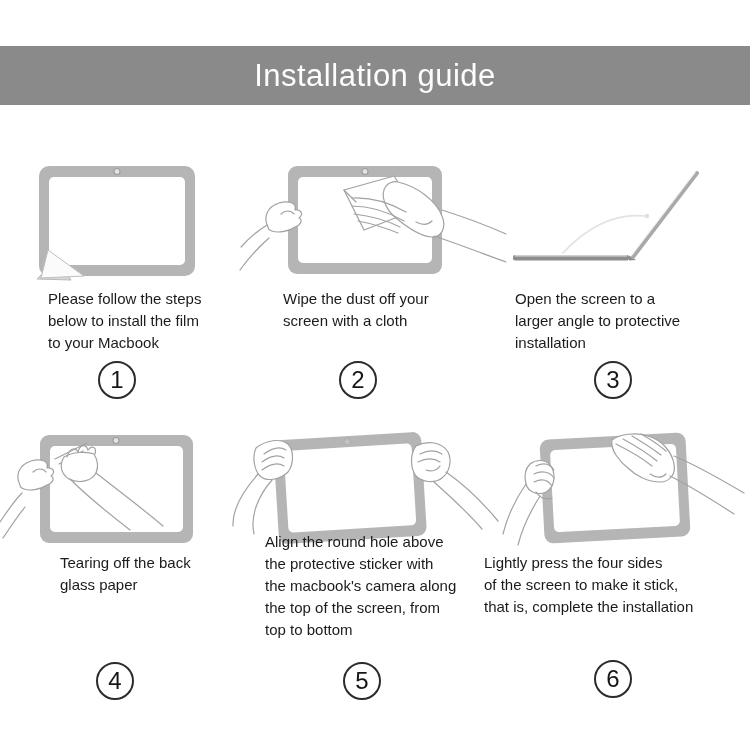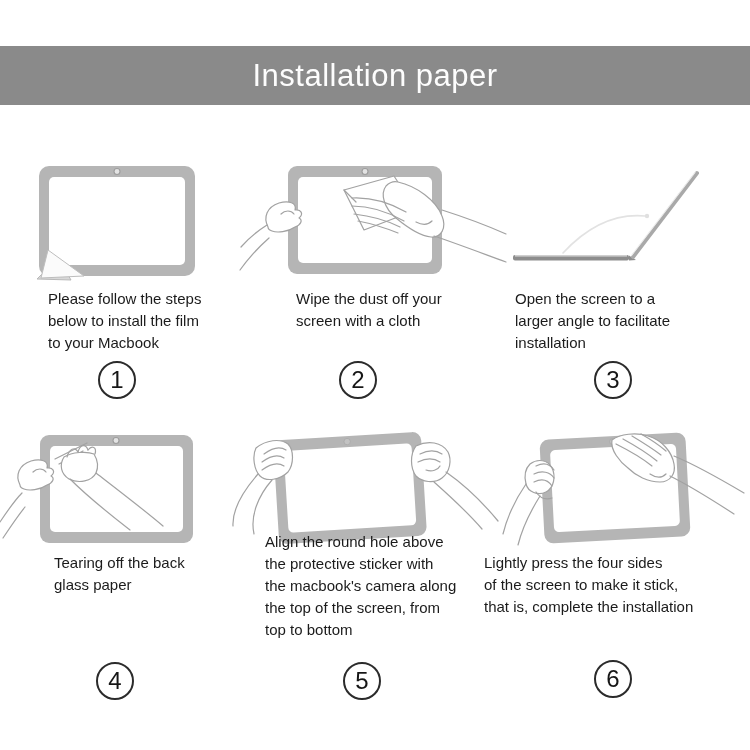--- a/index.html
+++ b/index.html
@@ -38,21 +38,21 @@
   .lnf{fill:#ffffff;stroke:var(--line-art,#a2a2a2);stroke-width:1.2;
       stroke-linecap:round;stroke-linejoin:round;}
   .soft{fill:none;stroke:#e2e2e2;stroke-width:1.6;stroke-linecap:round;}
 </style>
 </head>
 <body>
 
 <div class="page">
 
   <div class="header">
-    <h1>Installation paper</h1>
+    <h1>Installation guide</h1>
   </div>
 
   <section>
     <svg class="illus" style="left:36px;top:158px;width:162px;height:126px" viewBox="0 0 162 126">
       <rect class="frame" x="3" y="8" width="156" height="110" rx="10"></rect>
       <rect class="screen" x="13" y="19" width="136" height="88" rx="5"></rect>
       <circle class="cam-ring" cx="81" cy="13.5" r="3"></circle>
       <g>
         <polygon points="1,121 22,100 35,122" fill="#d8d8d8" stroke="#b9b9b9" stroke-width="1"></polygon>
         <polygon points="12,92 48,118 5,120" fill="#fbfbfb" stroke="#bdbdbd" stroke-width="1"></polygon>
@@ -85,41 +85,41 @@
         <path class="lnf" d="M158,24 C176,28 196,42 202,58 C207,70 201,80 191,79 C180,78 168,70 156,60 C144,50 140,36 146,28 C150,24 154,23 158,24 Z"></path>
         <path class="ln" d="M112,40 C132,39 152,46 166,54"></path>
         <path class="ln" d="M112,48 C132,48 150,55 164,63"></path>
         <path class="ln" d="M114,56 C132,58 148,63 160,69"></path>
         <path class="ln" d="M118,63 C134,66 148,71 158,75"></path>
         <path class="ln" d="M176,64 C182,67 188,67 192,63"></path>
         <path class="ln" d="M202,52 C224,59 248,68 266,76"></path>
         <path class="ln" d="M194,78 C218,86 244,96 266,104"></path>
       </g>
     </svg>
-    <p class="caption" style="left:296px;top:288px;width:200px">Wipe the dust off your
+    <p class="caption" style="left:283px;top:288px;width:200px">Wipe the dust off your
 screen with a cloth</p>
     <div class="num" style="left:339px;top:361px">
       <span>2</span>
     </div>
   </section>
 
   <section>
     <svg class="illus" style="left:505px;top:160px;width:205px;height:108px" viewBox="0 0 205 108">
       <path class="soft" d="M58,93 Q96,52 140,56"></path>
       <circle cx="142" cy="56" r="2.2" fill="#e0e0e0"></circle>
       <g>
         <rect x="8" y="95" width="116" height="5.5" rx="2" fill="#8d8d8d"></rect>
         <rect x="10" y="95" width="112" height="1.6" fill="#cfcfcf"></rect>
         <polygon points="124,95.5 131,100 124,100.5" fill="#8d8d8d"></polygon>
         <line x1="128" y1="97" x2="192" y2="13" stroke="#a9a9a9" stroke-width="4" stroke-linecap="round"></line>
         <line x1="126.5" y1="95.5" x2="190" y2="12.5" stroke="#ececec" stroke-width="1.2" stroke-linecap="round"></line>
       </g>
     </svg>
     <p class="caption" style="left:515px;top:288px;width:215px">Open the screen to a
-larger angle to facilitate
+larger angle to protective
 installation</p>
     <div class="num" style="left:594px;top:361px">
       <span>3</span>
     </div>
   </section>
 
   <section>
     <svg class="illus" style="left:0px;top:426px;width:250px;height:128px" viewBox="0 0 250 128">
       <rect class="frame" x="40" y="9" width="153" height="108" rx="9"></rect>
       <rect class="screen" x="50" y="20" width="133" height="86" rx="5"></rect>
@@ -136,21 +136,21 @@
         <path class="ln" d="M96,47 C118,64 143,83 163,100"></path>
         <path class="ln" d="M70,53 C90,73 112,90 130,104"></path>
       </g>
       <g transform="translate(0,4)">
         <path class="lnf" d="M20,55 C15,45 19,35 31,31 C41,28 49,31 47,38 C53,37 56,42 51,46 C55,48 53,53 47,55 C40,60 29,61 24,59 C21,58 20,57 20,55 Z"></path>
         <path class="ln" d="M0,92 C8,80 15,70 22,63"></path>
         <path class="ln" d="M3,108 C11,96 17,87 25,77"></path>
         <path class="ln" d="M33,42 C37,38 43,38 46,42"></path>
       </g>
     </svg>
-    <p class="caption" style="left:54px;top:552px;width:200px">Tearing off the back
+    <p class="caption" style="left:60px;top:552px;width:200px">Tearing off the back
 glass paper</p>
     <div class="num" style="left:96px;top:662px">
       <span>4</span>
     </div>
   </section>
 
   <section>
     <svg class="illus" style="left:220px;top:428px;width:290px;height:128px" viewBox="0 0 290 128">
       <g transform="rotate(-3.5 130 60)">
         <rect class="frame" x="56" y="8" width="148" height="104" rx="9"></rect>

